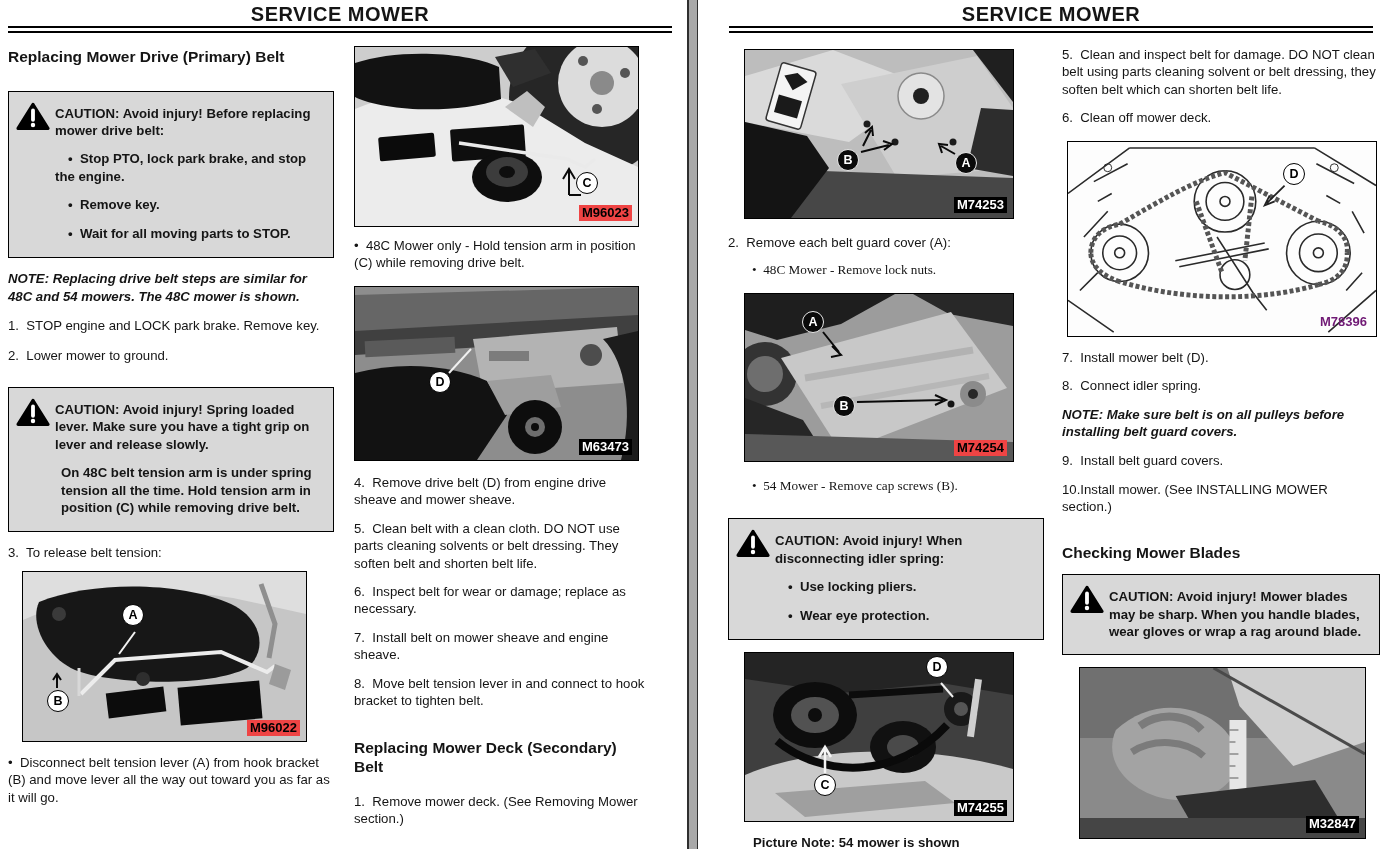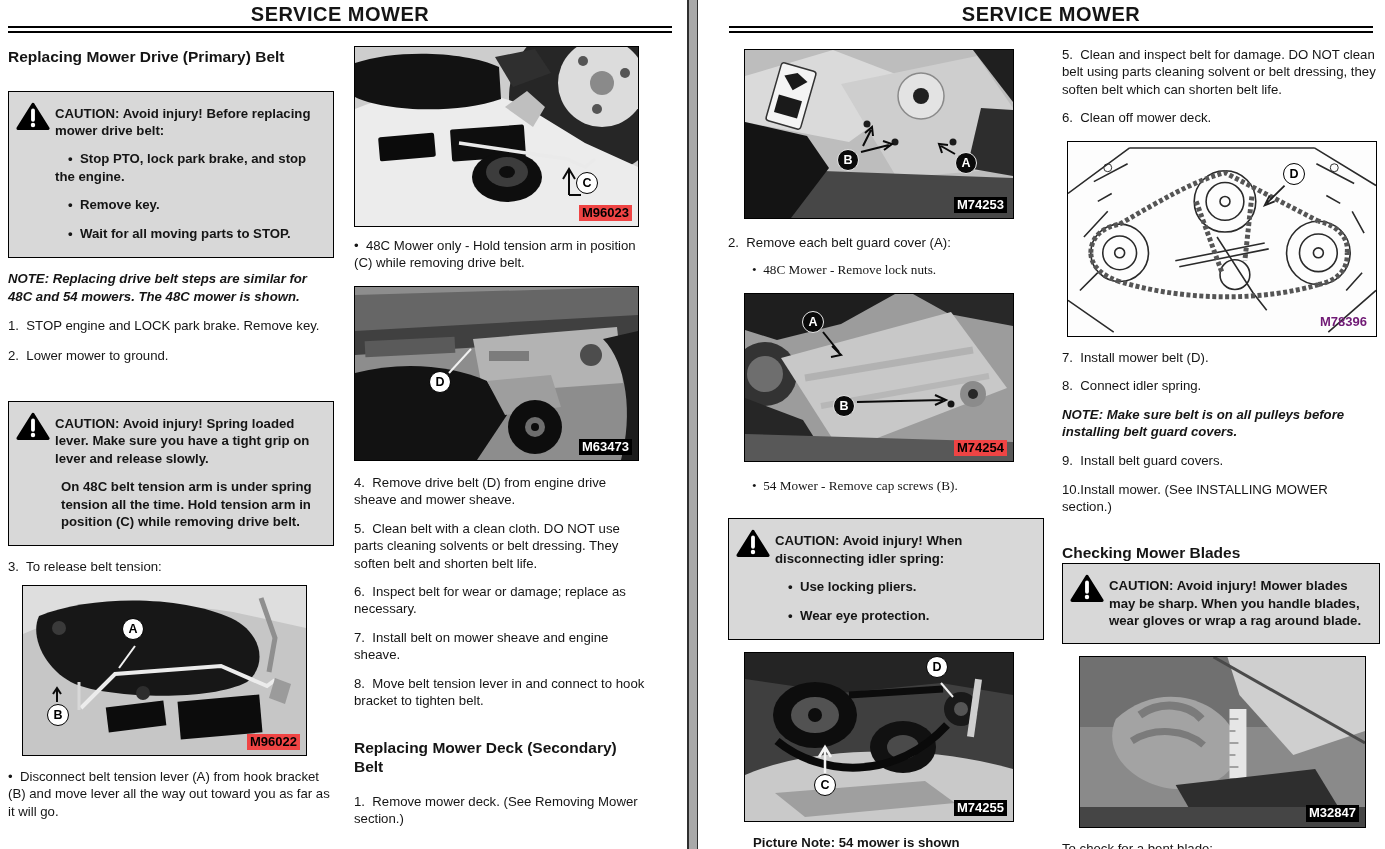--- a/index.html
+++ b/index.html
@@ -65,21 +65,21 @@
           </svg>
       </span>
       <p>CAUTION: Avoid injury! Before replacing mower drive belt:</p>
       <p class="cbul bullet">Stop PTO, lock park brake, and stop the engine.</p>
       <p class="cbul bullet">Remove key.</p>
       <p class="cbul bullet">Wait for all moving parts to STOP.</p>
     </div>
 
     <p class="note">NOTE: Replacing drive belt steps are similar for 48C and 54 mowers. The 48C mower is shown.</p>
     <p class="step" style="margin-bottom:13px">1.&nbsp; STOP engine and LOCK park brake. Remove key.</p>
-    <p class="step" style="margin-bottom:36px">2.&nbsp; Lower mower to ground.</p>
+    <p class="step" style="margin-bottom:22px">2.&nbsp; Lower mower to ground.</p>
 
     <div class="caution">
       <span class="w-icon">
         <svg viewBox="0 0 40 34">
             <path d="M20 3 L37.5 31 H2.5 Z" fill="#000" stroke="#000" stroke-width="4" stroke-linejoin="round"></path>
             <path d="M20 10 L20 21" stroke="#fff" stroke-width="4.5" stroke-linecap="round"></path>
             <circle cx="20" cy="27" r="2.6" fill="#fff"></circle>
           </svg>
       </span>
       <p>CAUTION: Avoid injury! Spring loaded lever. Make sure you have a tight grip on lever and release slowly.</p>
@@ -318,21 +318,21 @@
       <span class="callout light" style="left:215px;top:21px">D</span>
       <span class="figcode plain">M78396</span>
     </figure>
 
     <p class="step">7.&nbsp; Install mower belt (D).</p>
     <p class="step">8.&nbsp; Connect idler spring.</p>
     <p class="note">NOTE: Make sure belt is on all pulleys before installing belt guard covers.</p>
     <p class="step">9.&nbsp; Install belt guard covers.</p>
     <p class="step">10.Install mower. (See INSTALLING MOWER section.)</p>
 
-    <div class="h2" style="margin-top:28px;margin-bottom:1px">Checking Mower Blades</div>
+    <div class="h2" style="margin-top:28px;margin-bottom:12px">Checking Mower Blades</div>
 
     <div class="caution">
       <span class="w-icon">
         <svg viewBox="0 0 40 34">
             <path d="M20 3 L37.5 31 H2.5 Z" fill="#000" stroke="#000" stroke-width="4" stroke-linejoin="round"></path>
             <path d="M20 10 L20 21" stroke="#fff" stroke-width="4.5" stroke-linecap="round"></path>
             <circle cx="20" cy="27" r="2.6" fill="#fff"></circle>
           </svg>
       </span>
       <p style="margin-bottom:9px">CAUTION: Avoid injury! Mower blades may be sharp. When you handle blades, wear gloves or wrap a rag around blade.</p>

